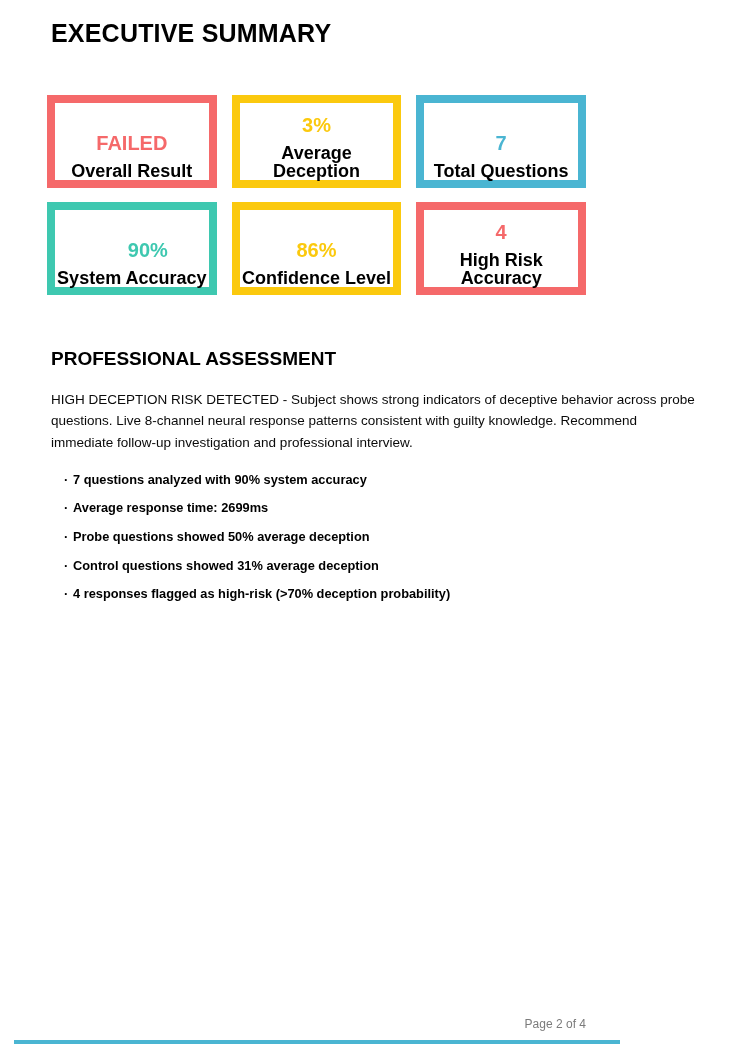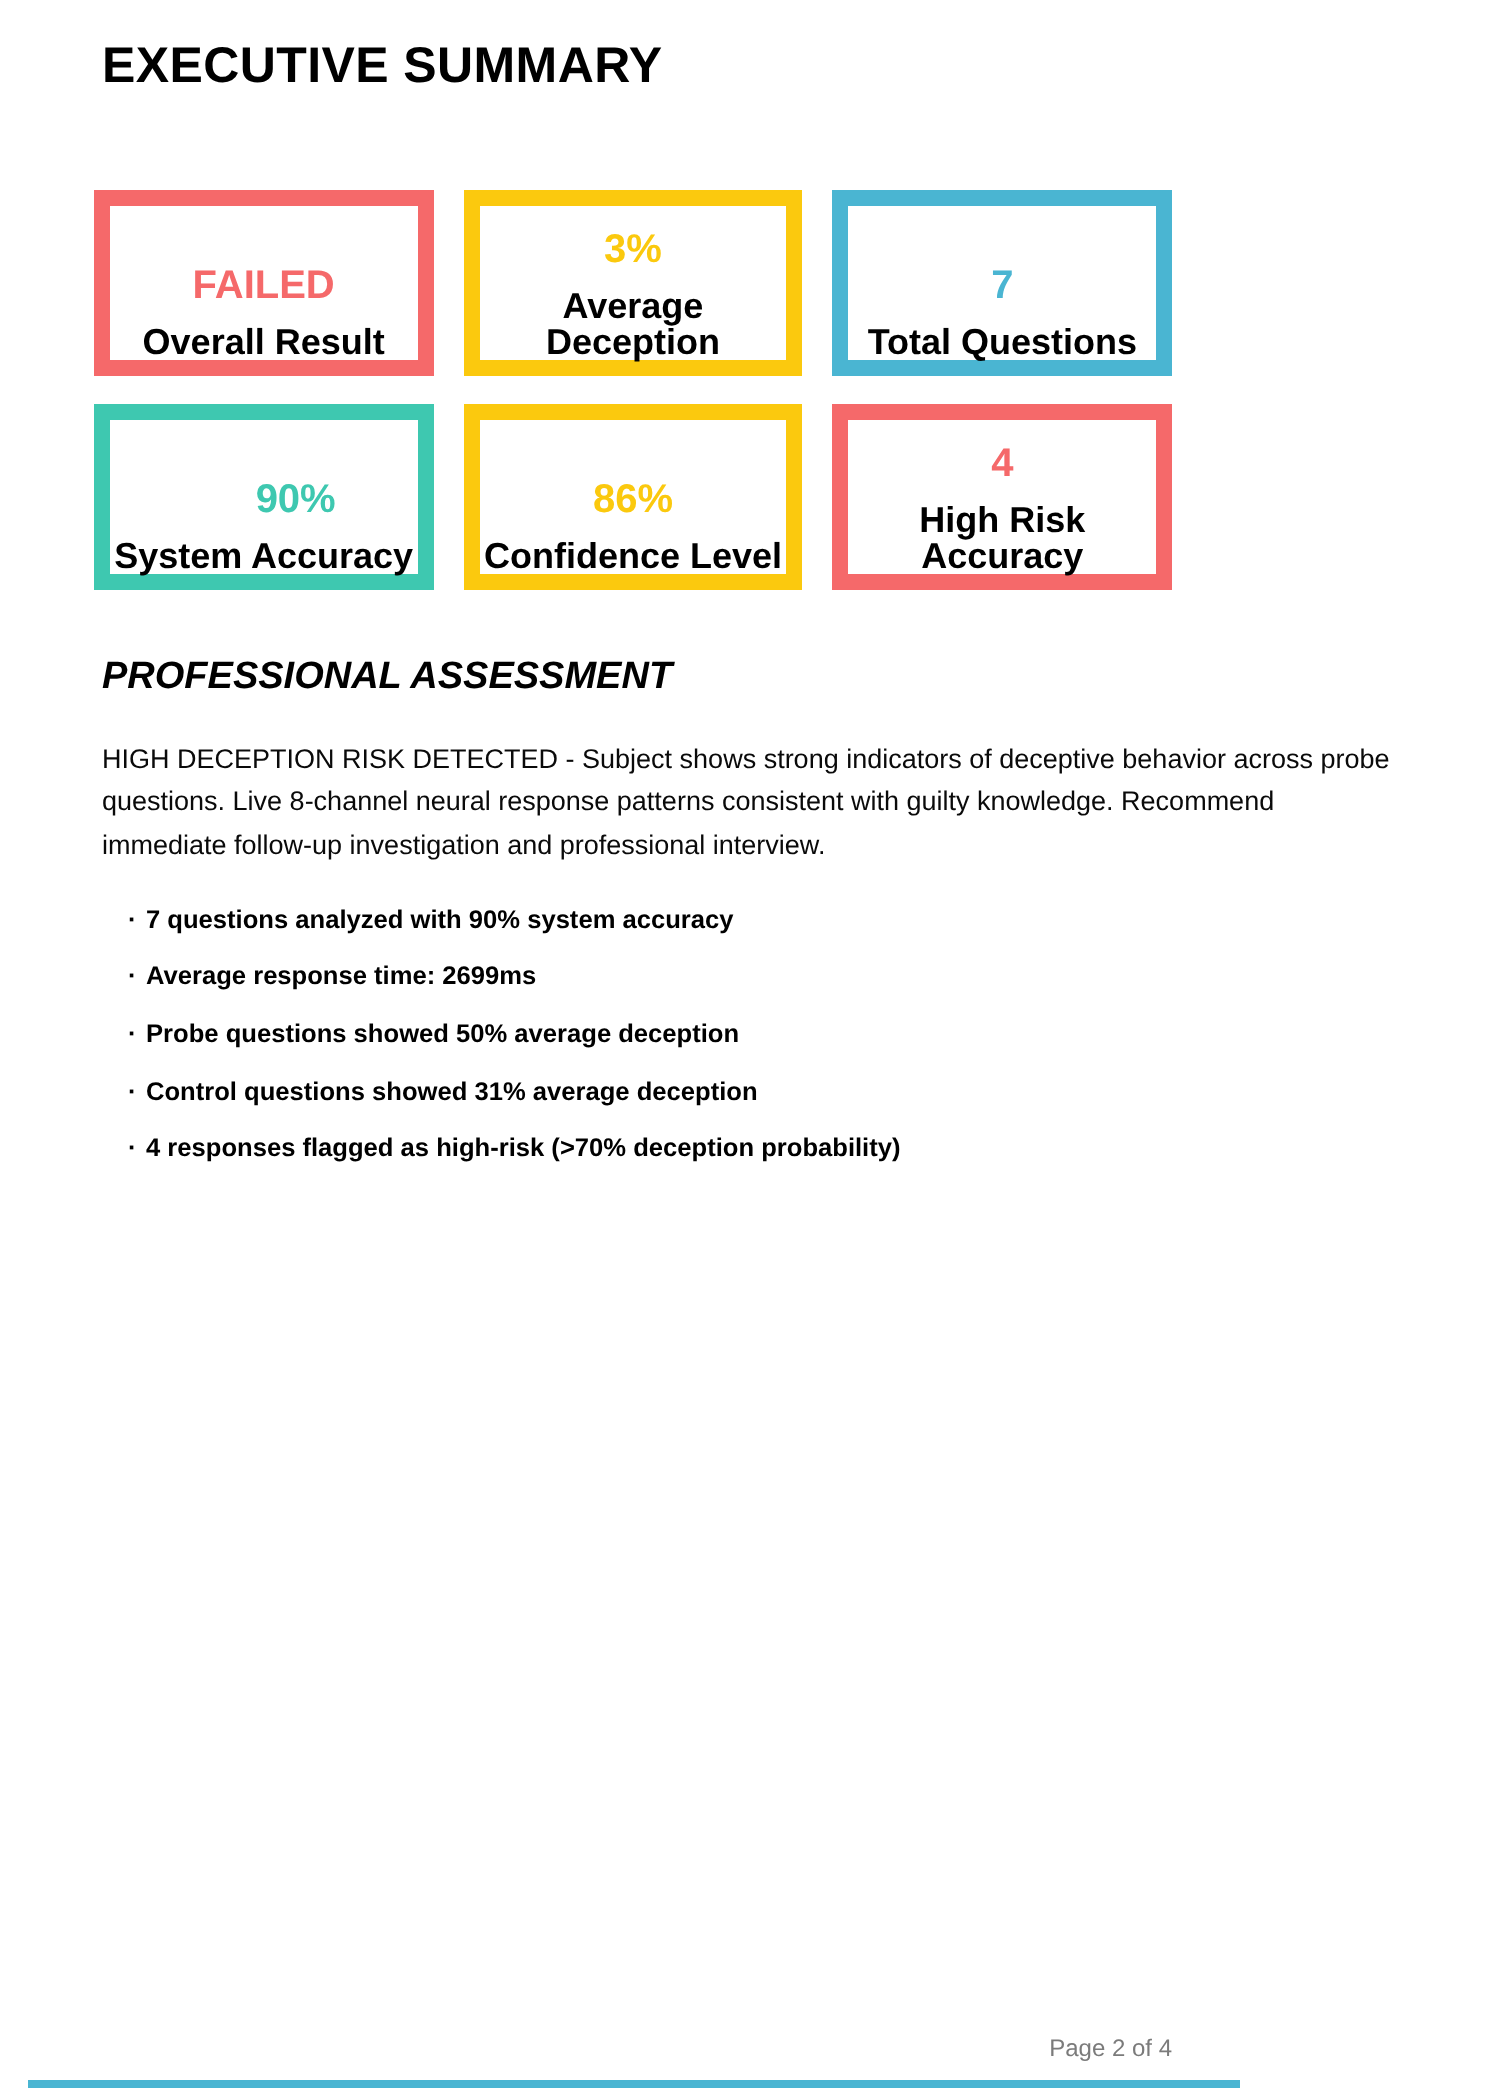--- a/index.html
+++ b/index.html
@@ -54,21 +54,21 @@
     font-weight: bold;
     color: #000000;
     line-height: 1;
   }
   .section-heading {
     margin-left: 4px;
     font-size: 19px;
     font-weight: bold;
     color: #000000;
   }
-  .heading-assessment { margin-top: 33px; font-style: italic; }
+  .heading-assessment { margin-top: 53px; }
   .assessment-text {
     margin-left: 4px;
     margin-top: 19px;
     width: 645px;
     font-size: 13.5px;
     line-height: 21.3px;
     color: #0a0a0a;
   }
   .heading-findings { margin-top: 37px; }
   .findings-list {

